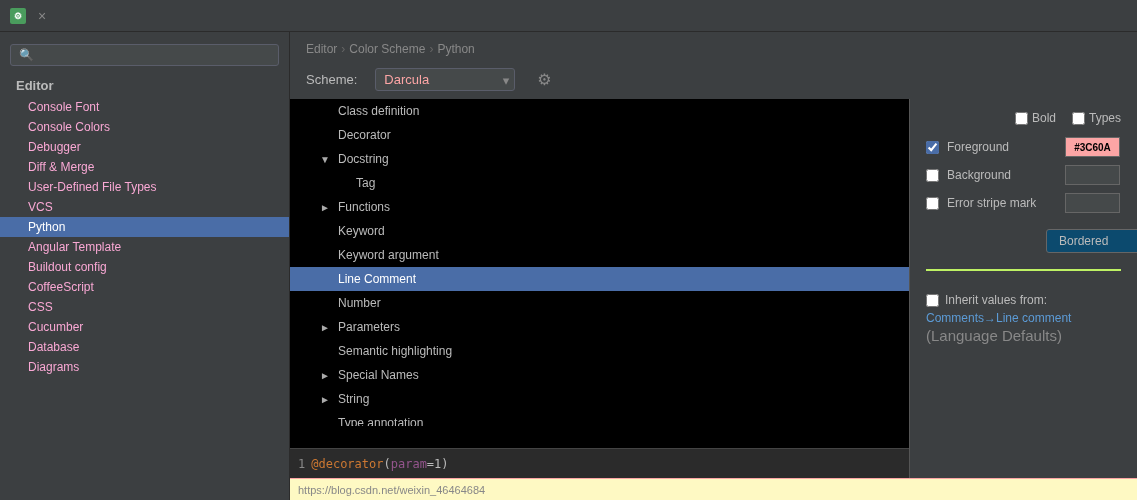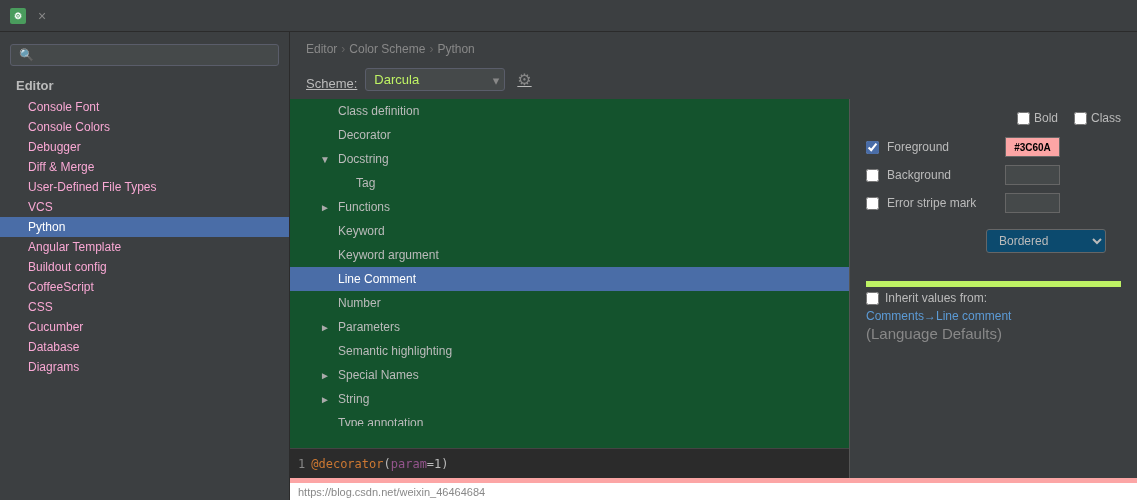--- a/index.html
+++ b/index.html
@@ -111,32 +111,31 @@
       font-size: 12px;
       color: #888;
       display: flex;
       align-items: center;
       gap: 4px;
       flex-shrink: 0;
     }
     .breadcrumb .sep { color: #666; }
     .scheme-row {
       display: flex;
-      align-items: flex-end;
+      align-items: center;
       padding: 4px 16px 8px;
-      gap: 8px;
+      gap: 18px;
       flex-shrink: 0;
-      text-decoration: underline;
     }
     .scheme-label { color: #bbbbbb; font-size: 13px; }
     .scheme-select {
       background: #45494a;
       border: 1px solid #5a5d6a;
       border-radius: 3px;
-      color: #bef264;
+      color: #fca5a5;
       padding: 3px 24px 3px 8px;
       font-size: 13px;
       min-width: 140px;
       cursor: pointer;
       appearance: none;
       -webkit-appearance: none;
       position: relative;
     }
     .scheme-select-wrapper {
       position: relative;
@@ -247,23 +246,23 @@
       border: 1px solid #666;
       border-radius: 3px;
       padding: 3px 20px 3px 8px;
       color: #bbbbbb;
       font-size: 12px;
       cursor: pointer;
       margin-top: 8px;
       width: 120px;
     }
     .inherit-section {
-      margin-top: 28px;
-      border-top: 6px solid #bef264;
-      padding-top: 4px;
+      margin-top: 16px;
+      border-top: 2px solid #bef264;
+      padding-top: 22px;
     }
     .inherit-label {
       color: #bbbbbb;
       font-size: 12px;
       display: flex;
       align-items: center;
       gap: 6px;
     }
     .inherit-link {
       color: #5c9bd6;
@@ -274,28 +273,28 @@
       margin-top: 4px;
     }
     .inherit-sub {
       color: #888;
       font-size: 15px;
       margin-top: 2px;
     }
     
     .status-bar {
       height: 22px;
-      background: #ffffff;
+      background: #fef9c3;
       display: flex;
       align-items: center;
       padding: 0 8px;
       font-size: 11px;
       color: #888;
       flex-shrink: 0;
-      border-top: 5px solid #fca5a5;
+      border-top: 1px solid #fca5a5;
     }
     .scheme-list-bottom {
       height: 30px;
       background: #2b2b2b;
       border-top: 1px solid #444;
       display: flex;
       align-items: center;
       padding: 0 8px;
       font-family: 'Consolas', monospace;
       font-size: 12px;
@@ -361,21 +360,21 @@
             <option>Darcula</option>
             <option>Default</option>
             <option>High Contrast</option>
           </select>
         </div>
         <button class="gear-btn">⚙</button>
       </div>
 
       <div class="editor-area">
 
-        <div style="display:flex;flex-direction:column;flex-shrink:0;width:560px;background:#14532d;border-right:1px solid #555;gap:22px;">
+        <div style="display:flex;flex-direction:column;flex-shrink:0;width:620px;background:#000000;border-right:1px solid #555;gap:22px;">
           <div style="flex:1;overflow-y:auto;">
             <div class="scheme-item indent1">
               <span class="expand-arrow">&nbsp;</span>
               <span>Class definition</span>
             </div>
             <div class="scheme-item indent1">
               <span class="expand-arrow">&nbsp;</span>
               <span>Decorator</span>
             </div>
             <div class="scheme-item indent1">
@@ -440,21 +439,21 @@
 
         <div class="attrs-panel">
 
           <div class="attrs-top-row">
             <label class="checkbox-label">
               <input type="checkbox" style="">
               <span>Bold</span>
             </label>
             <label class="checkbox-label">
               <input type="checkbox" style="">
-              <span>Class</span>
+              <span>Types</span>
             </label>
           </div>
 
           <div class="attr-row">
             <input type="checkbox" class="attr-checkbox" checked="" style="">
             <span class="attr-label">Foreground</span>
             <div class="color-swatch filled-yellow">
               <span>#3C60A</span>
             </div>
           </div>

